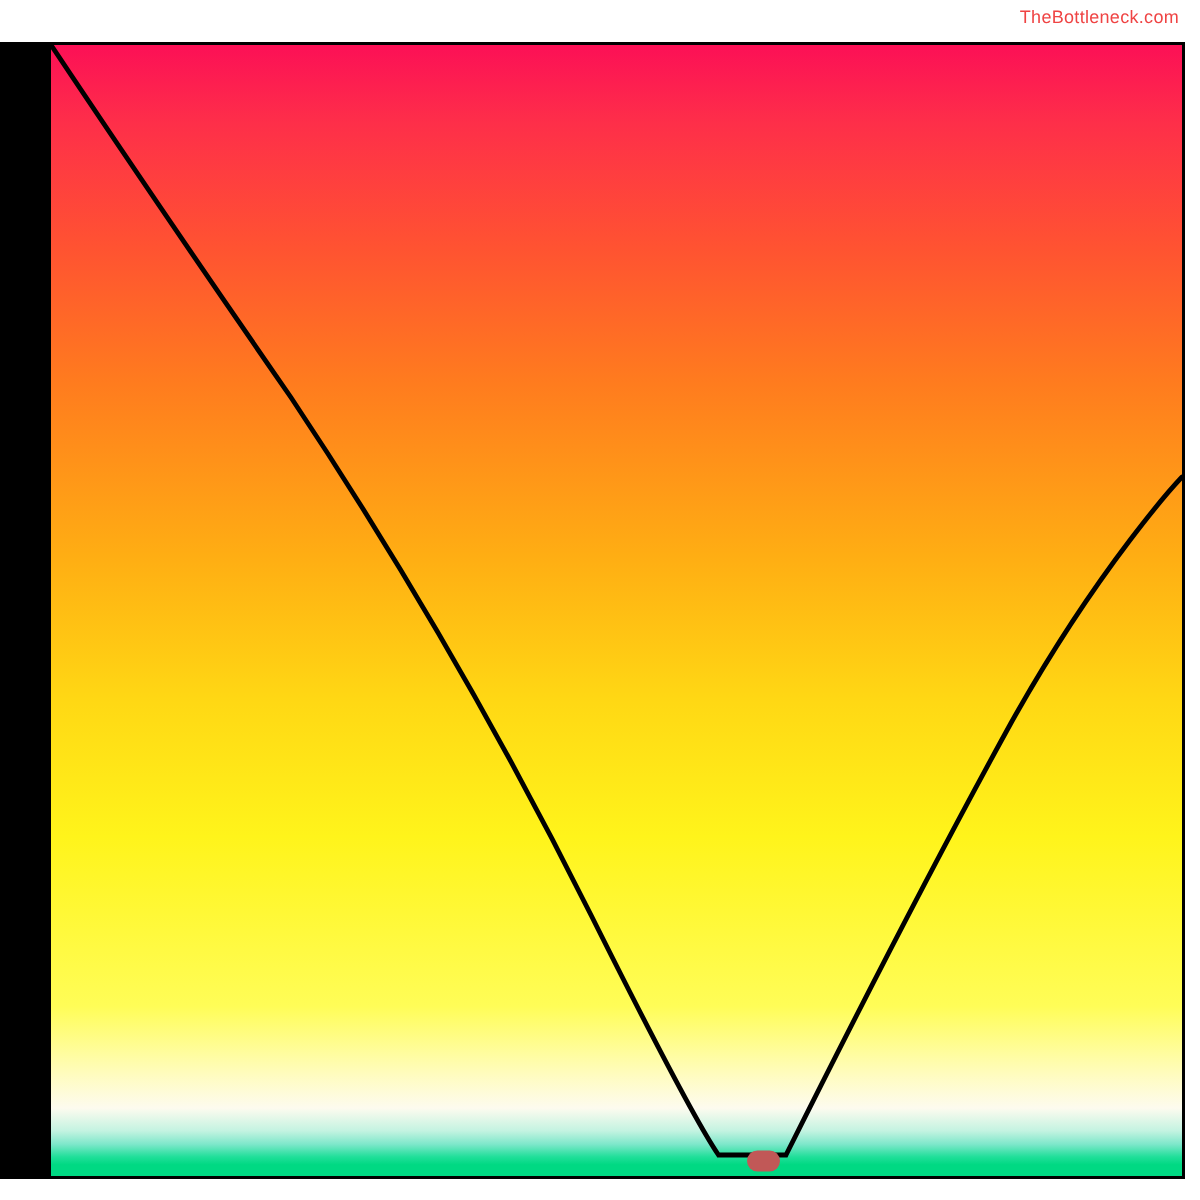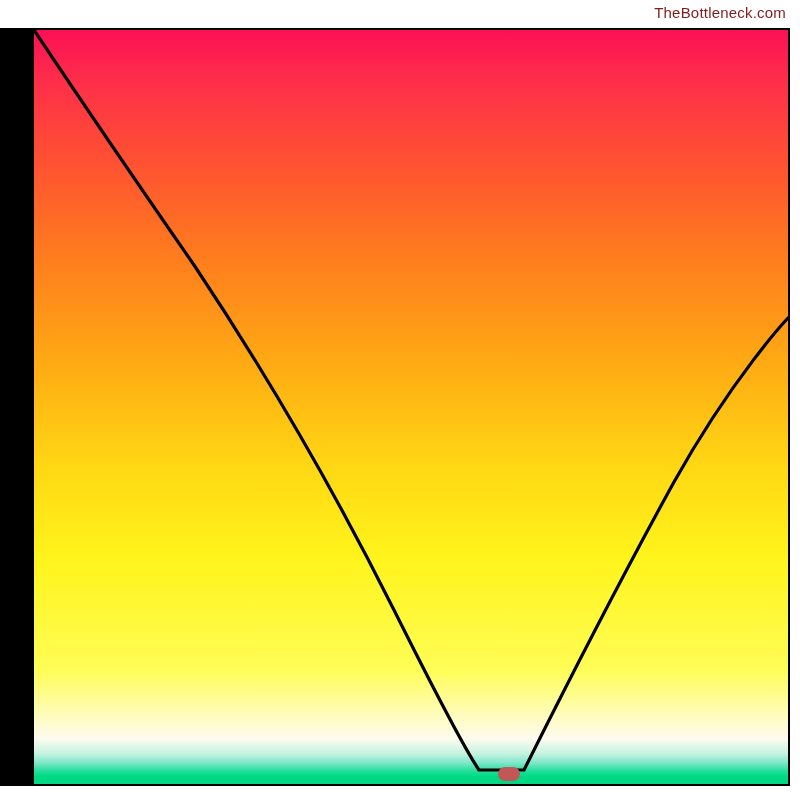--- a/index.html
+++ b/index.html
@@ -10,23 +10,23 @@
   }
   .container {
     width: 800px;
     height: 800px;
     position: relative;
   }
   .watermark {
     position: absolute;
     top: 4px;
     right: 14px;
-    font-size: 15px;
+    font-size: 12px;
     font-weight: 500;
-    color: #7f1d1d;
+    color: #ef4444;
     letter-spacing: 0.2px;
     z-index: 10;
     margin-left: 40px;
   }
   .plot {
     position: absolute;
     left: 32px;
     top: 28px;
     width: 758px;
     height: 758px;

